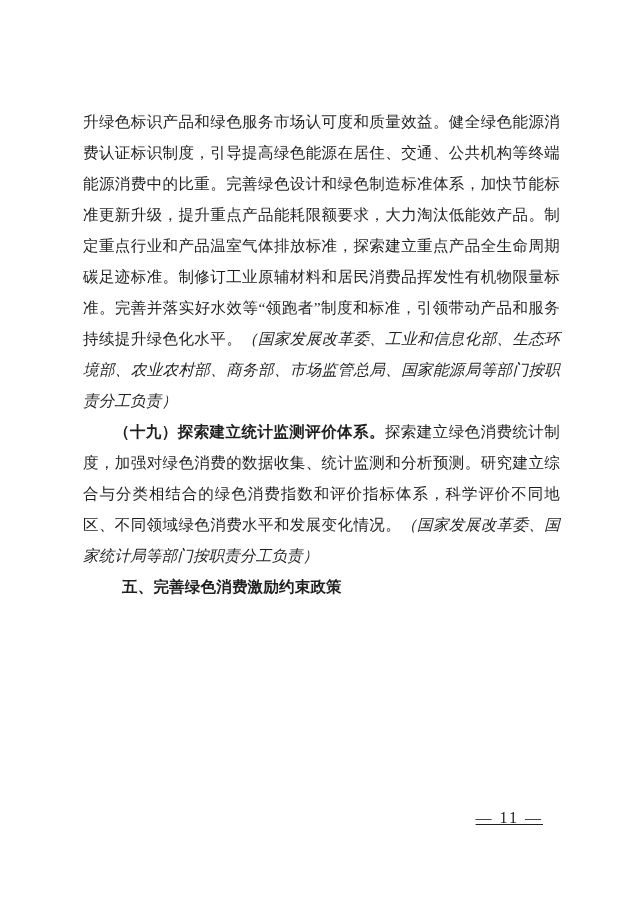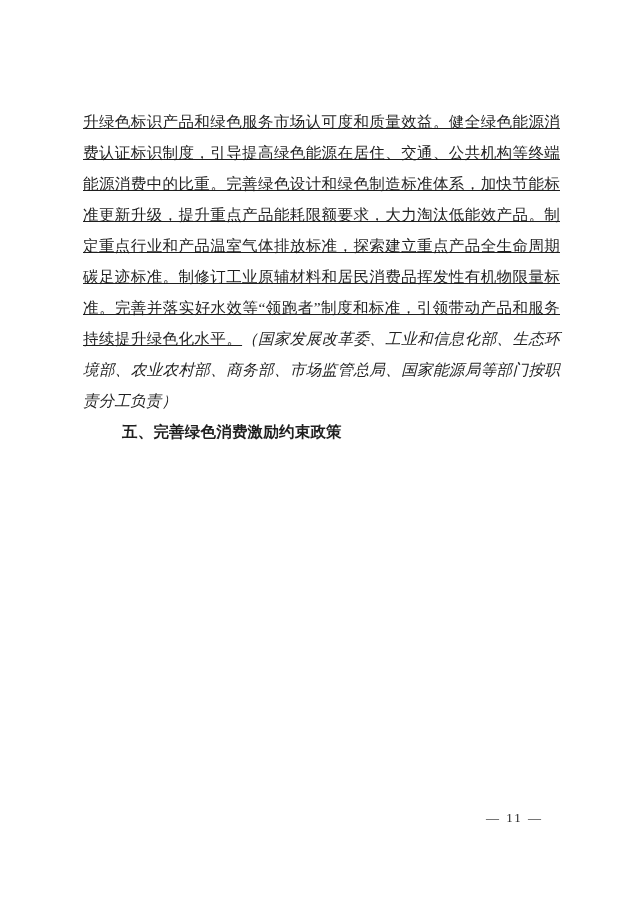--- a/index.html
+++ b/index.html
@@ -29,48 +29,49 @@
   .text-block p {
     margin: 0;
     padding: 0;
   }
   .text-block p.indent {
     text-indent: 31px;
   }
   .run-normal {
     font-family: "Liberation Serif", "DejaVu Serif", serif;
     font-weight: normal;
-    text-decoration: underline;
   }
   .run-bold {
     font-family: "Liberation Sans", "DejaVu Sans", sans-serif;
     font-weight: bold;
   }
   .run-kaiti {
     font-style: italic;
     font-weight: 500;
   }
   .run-heading {
     font-family: "Liberation Sans", "DejaVu Sans", sans-serif;
     font-weight: bold;
     margin-left: 8px;
   }
   .page-footer {
     position: absolute;
     top: 806px;
     right: 97px;
-    font-size: 13px;
+    font-size: 16px;
     line-height: 24px;
     color: #1f1f1f;
     font-family: "Liberation Serif", "DejaVu Serif", serif;
     letter-spacing: 2px;
+    text-decoration: underline;
   }
 </style>
 </head>
 <body>
 
 <div class="page">
   <div class="text-block" id="doc-body">
       <p class=""><span class="run-normal">升绿色标识产品和绿色服务市场认可度和质量效益。健全绿色能源消费认证标识制度，引导提高绿色能源在居住、交通、公共机构等终端能源消费中的比重。完善绿色设计和绿色制造标准体系，加快节能标准更新升级，提升重点产品能耗限额要求，大力淘汰低能效产品。制定重点行业和产品温室气体排放标准，探索建立重点产品全生命周期碳足迹标准。制修订工业原辅材料和居民消费品挥发性有机物限量标准。完善并落实好水效等“领跑者”制度和标准，引领带动产品和服务持续提升绿色化水平。</span><span class="run-kaiti">（国家发展改革委、工业和信息化部、生态环境部、农业农村部、商务部、市场监管总局、国家能源局等部门按职责分工负责）</span></p>
+      <p class="indent"><span class="run-bold">（十九）探索建立统计监测评价体系。</span><span class="run-normal">探索建立绿色消费统计制度，加强对绿色消费的数据收集、统计监测和分析预测。研究建立综合与分类相结合的绿色消费指数和评价指标体系，科学评价不同地区、不同领域绿色消费水平和发展变化情况。</span><span class="run-kaiti">（国家发展改革委、国家统计局等部门按职责分工负责）</span></p>
       <p class="indent"><span class="run-heading">五、完善绿色消费激励约束政策</span></p>
     </div>
   <div class="page-footer">— 11 —</div>
 </div>
 
 </body></html>

